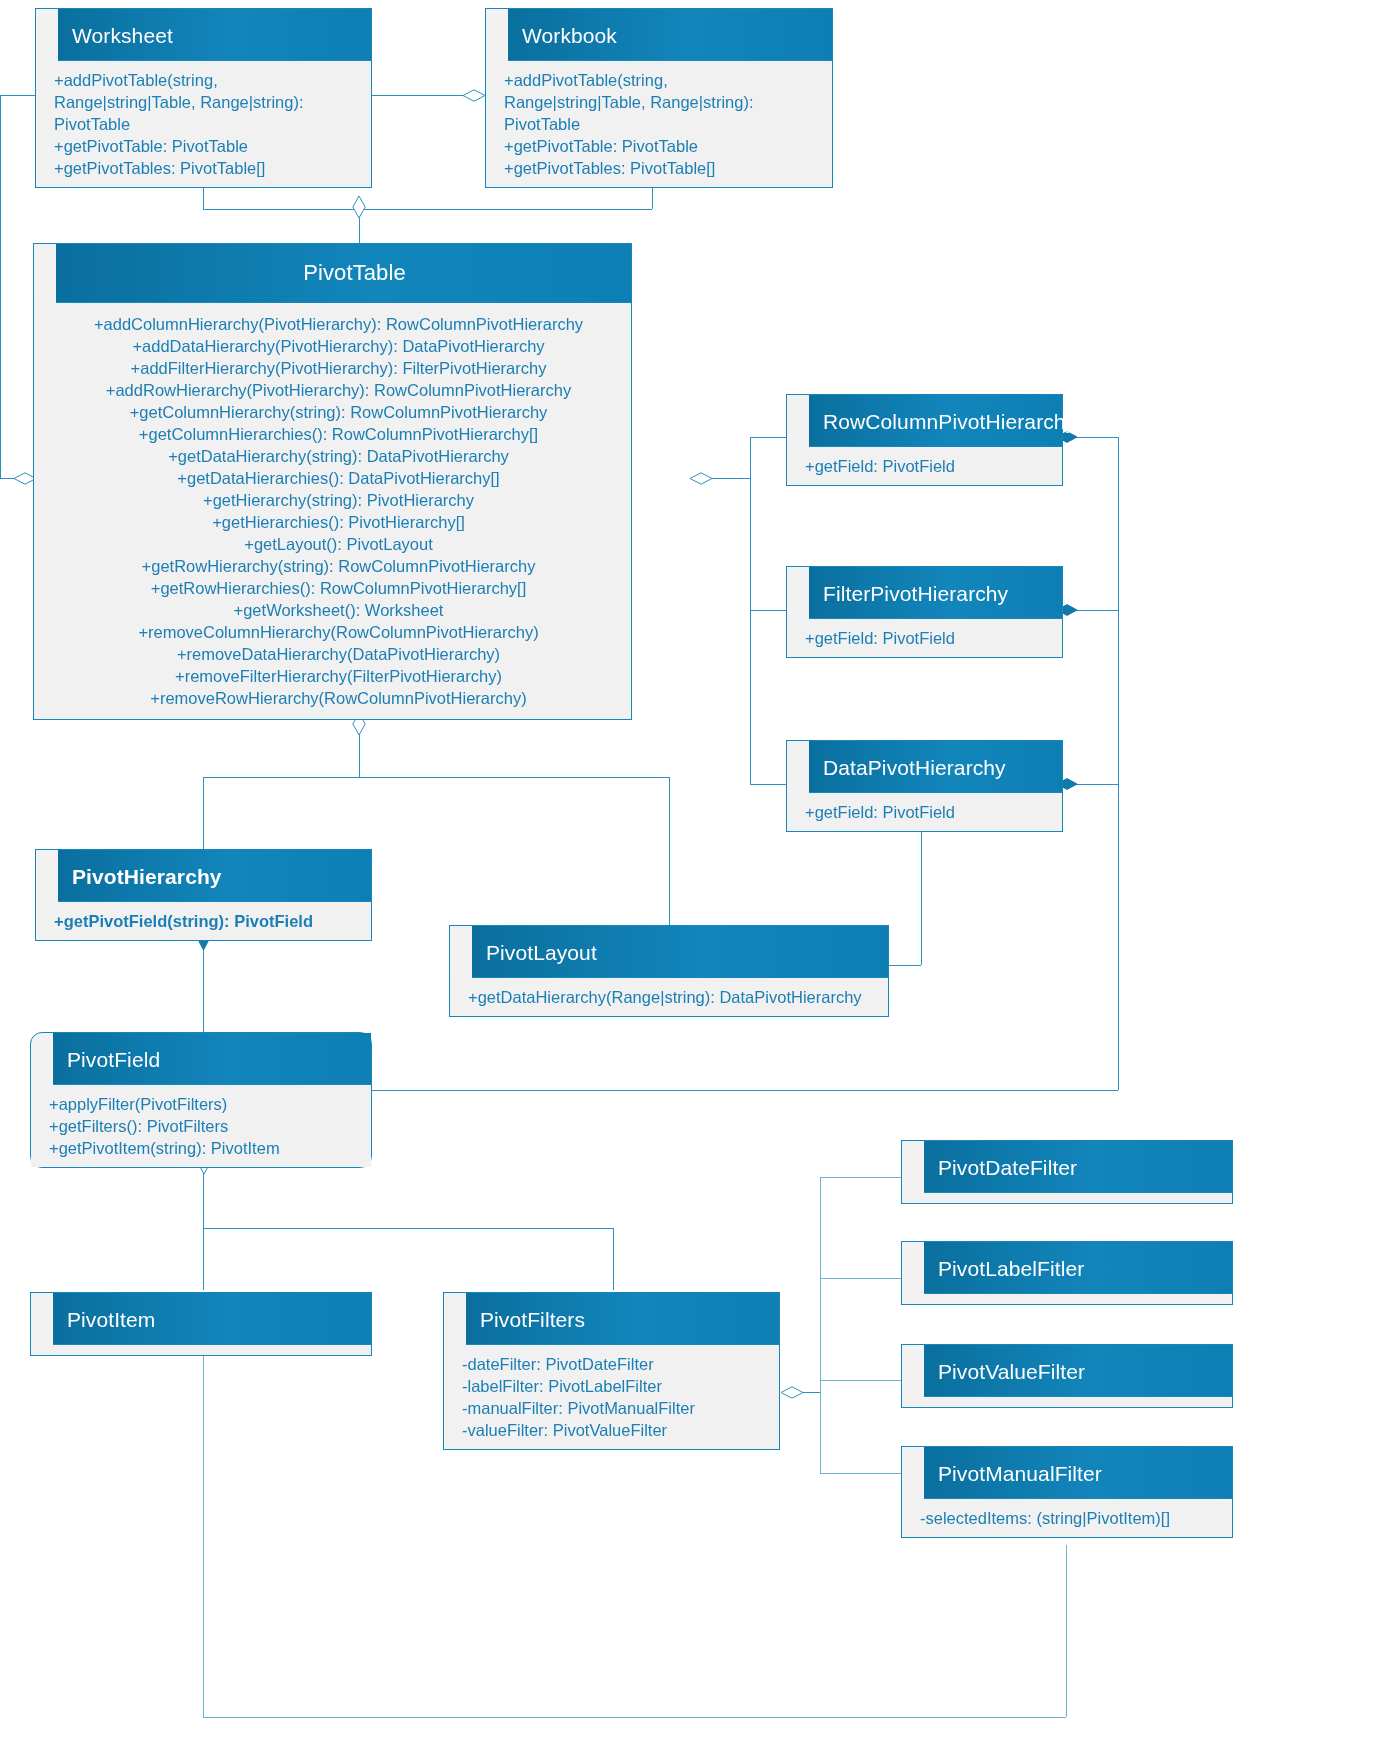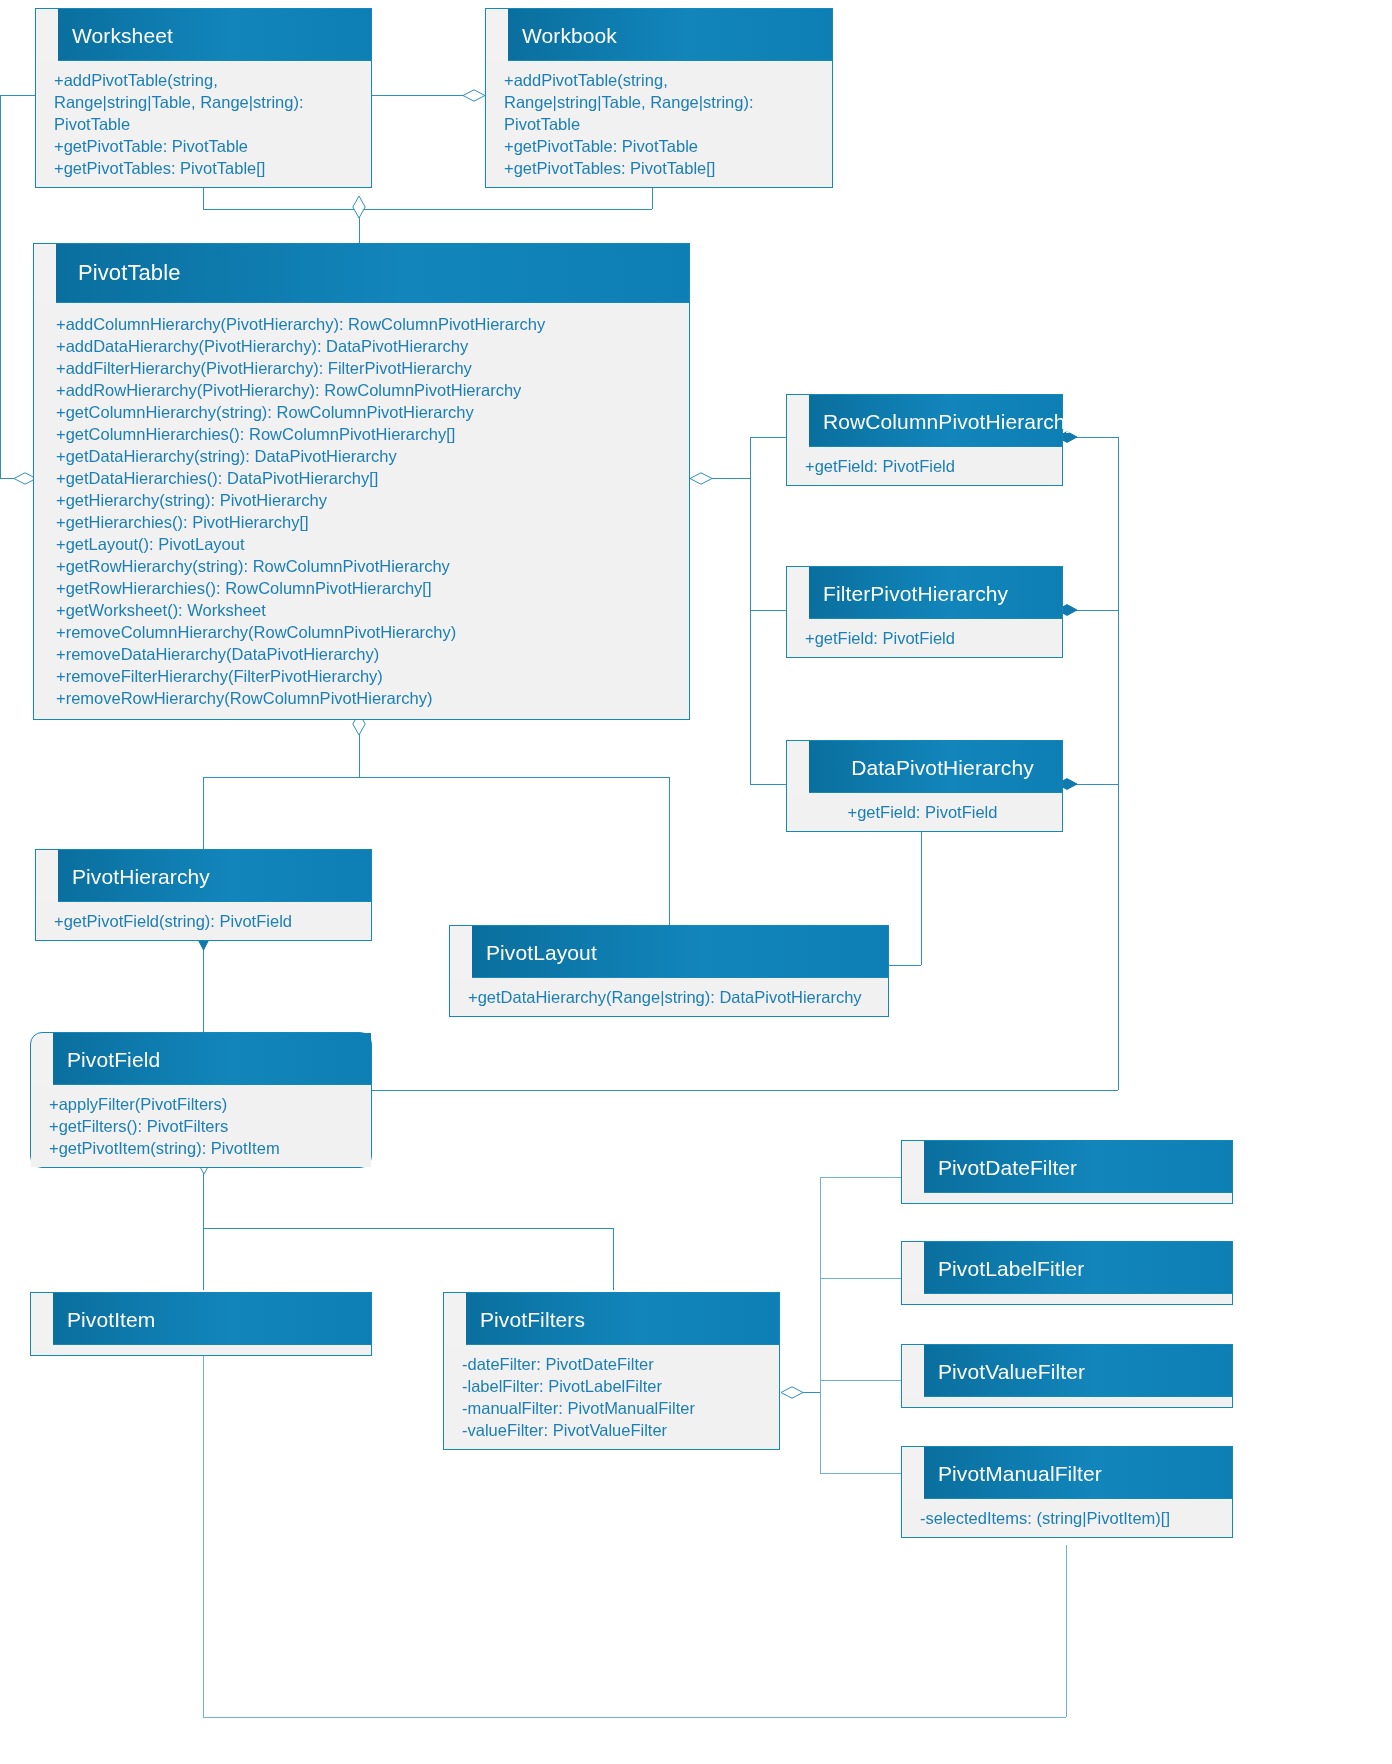--- a/index.html
+++ b/index.html
@@ -204,21 +204,21 @@
 
   <div class="uml-class" style="left:485px; top:8px; width:348px;">
     <div class="uml-header">Workbook</div>
     <div class="uml-body wrap">
       <div class="m">+addPivotTable(string, Range|string|Table, Range|string): PivotTable</div>
       <div class="m">+getPivotTable: PivotTable</div>
       <div class="m">+getPivotTables: PivotTable[]</div>
     </div>
   </div>
 
-  <div class="uml-class" style="left:33px; top:243px; width:657px;">
+  <div class="uml-class" style="left:33px; top:243px; width:599px;text-align:center;">
     <div class="uml-header" style="padding:18px 0 18px 22px; font-size:22px;">PivotTable</div>
     <div class="uml-body" style="padding:10px 10px 10px 22px;">
       <div class="m">+addColumnHierarchy(PivotHierarchy): RowColumnPivotHierarchy</div>
       <div class="m">+addDataHierarchy(PivotHierarchy): DataPivotHierarchy</div>
       <div class="m">+addFilterHierarchy(PivotHierarchy): FilterPivotHierarchy</div>
       <div class="m">+addRowHierarchy(PivotHierarchy): RowColumnPivotHierarchy</div>
       <div class="m">+getColumnHierarchy(string): RowColumnPivotHierarchy</div>
       <div class="m">+getColumnHierarchies(): RowColumnPivotHierarchy[]</div>
       <div class="m">+getDataHierarchy(string): DataPivotHierarchy</div>
       <div class="m">+getDataHierarchies(): DataPivotHierarchy[]</div>
@@ -242,28 +242,28 @@
     </div>
   </div>
 
   <div class="uml-class" style="left:786px; top:566px; width:277px;">
     <div class="uml-header">FilterPivotHierarchy</div>
     <div class="uml-body">
       <div class="m">+getField: PivotField</div>
     </div>
   </div>
 
-  <div class="uml-class" style="left:786px; top:740px; width:277px;text-align:center;">
+  <div class="uml-class" style="left:786px; top:740px; width:277px;">
     <div class="uml-header">DataPivotHierarchy</div>
     <div class="uml-body">
       <div class="m">+getField: PivotField</div>
     </div>
   </div>
 
-  <div class="uml-class" style="left:35px; top:849px; width:337px;">
+  <div class="uml-class" style="left:35px; top:849px; width:337px;font-weight:bold;">
     <div class="uml-header">PivotHierarchy</div>
     <div class="uml-body">
       <div class="m">+getPivotField(string): PivotField</div>
     </div>
   </div>
 
   <div class="uml-class" style="left:449px; top:925px; width:440px;">
     <div class="uml-header">PivotLayout</div>
     <div class="uml-body">
       <div class="m">+getDataHierarchy(Range|string): DataPivotHierarchy</div>

